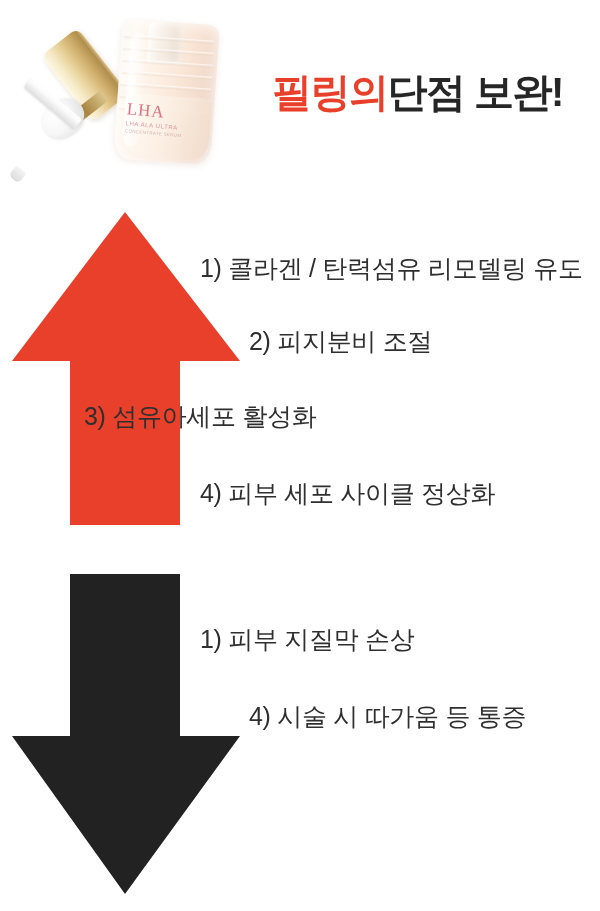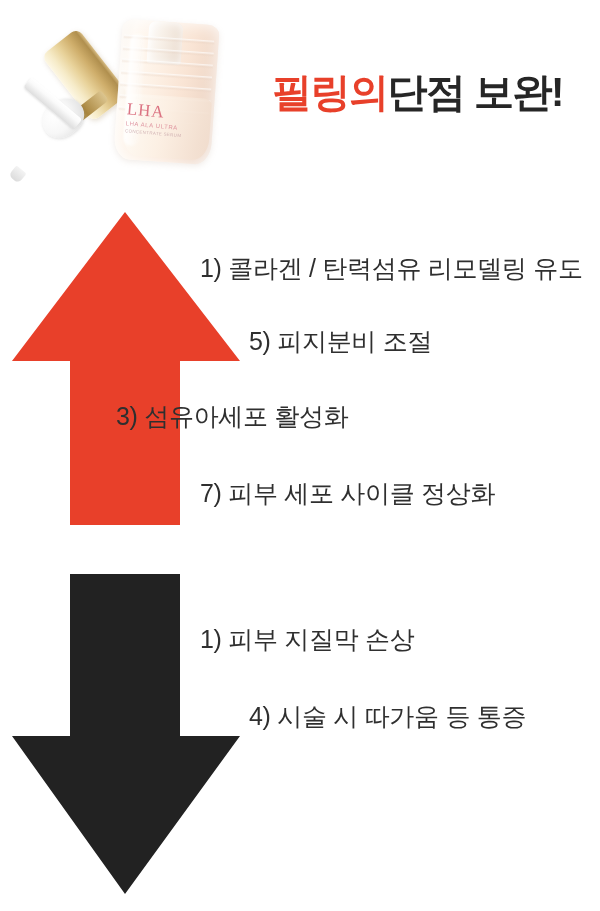--- a/index.html
+++ b/index.html
@@ -261,21 +261,21 @@
     font-size: 25px;
     font-weight: 400;
     color: #2f2f2f;
     line-height: 1;
     white-space: nowrap;
     letter-spacing: -0.3px;
   }
   
   .benefits  .line-1 { margin-left: 200px; margin-top: 8px; }
   .benefits  .line-2 { margin-left: 249px; margin-top: 48px; }
-  .benefits  .line-3 { margin-left: 116px; margin-top: 50px; }
+  .benefits  .line-3 { margin-left: 84px; margin-top: 50px; }
   .benefits  .line-4 { margin-left: 200px; margin-top: 52px; }
 
   .drawbacks .line-1 { margin-left: 200px; margin-top: 19px; }
   .drawbacks .line-2 { margin-left: 249px; margin-top: 52px; }
   .drawbacks .line-3 { margin-left: 263px; margin-top: 52px; }
   .drawbacks .line-4 { margin-left: 200px; margin-top: 52px; }
 </style>
 </head>
 <body>
 
@@ -310,23 +310,23 @@
   <svg class="arrow-up" width="240" height="330" viewBox="0 0 240 330" aria-hidden="true">
     <polygon points="117,4 232,153 172,153 172,317 62,317 62,153 4,153" fill="#e8402a"></polygon>
   </svg>
 
   <svg class="arrow-down" width="240" height="330" viewBox="0 0 240 330" aria-hidden="true">
     <polygon points="62,4 172,4 172,166 232,166 117,324 4,166 62,166" fill="#222222"></polygon>
   </svg>
 
   <div class="text-block benefits">
     <div class="text-line line-1">1) 콜라겐 / 탄력섬유 리모델링 유도</div>
-    <div class="text-line line-2">5) 피지분비 조절</div>
+    <div class="text-line line-2">2) 피지분비 조절</div>
     <div class="text-line line-3">3) 섬유아세포 활성화</div>
-    <div class="text-line line-4">7) 피부 세포 사이클 정상화</div>
+    <div class="text-line line-4">4) 피부 세포 사이클 정상화</div>
   </div>
 
   <div class="text-block drawbacks">
     <div class="text-line line-1">1) 피부 지질막 손상</div>
     <div class="text-line line-2">4) 시술 시 따가움 등 통증</div>
   </div>
 
 </div>
 
 </body></html>

